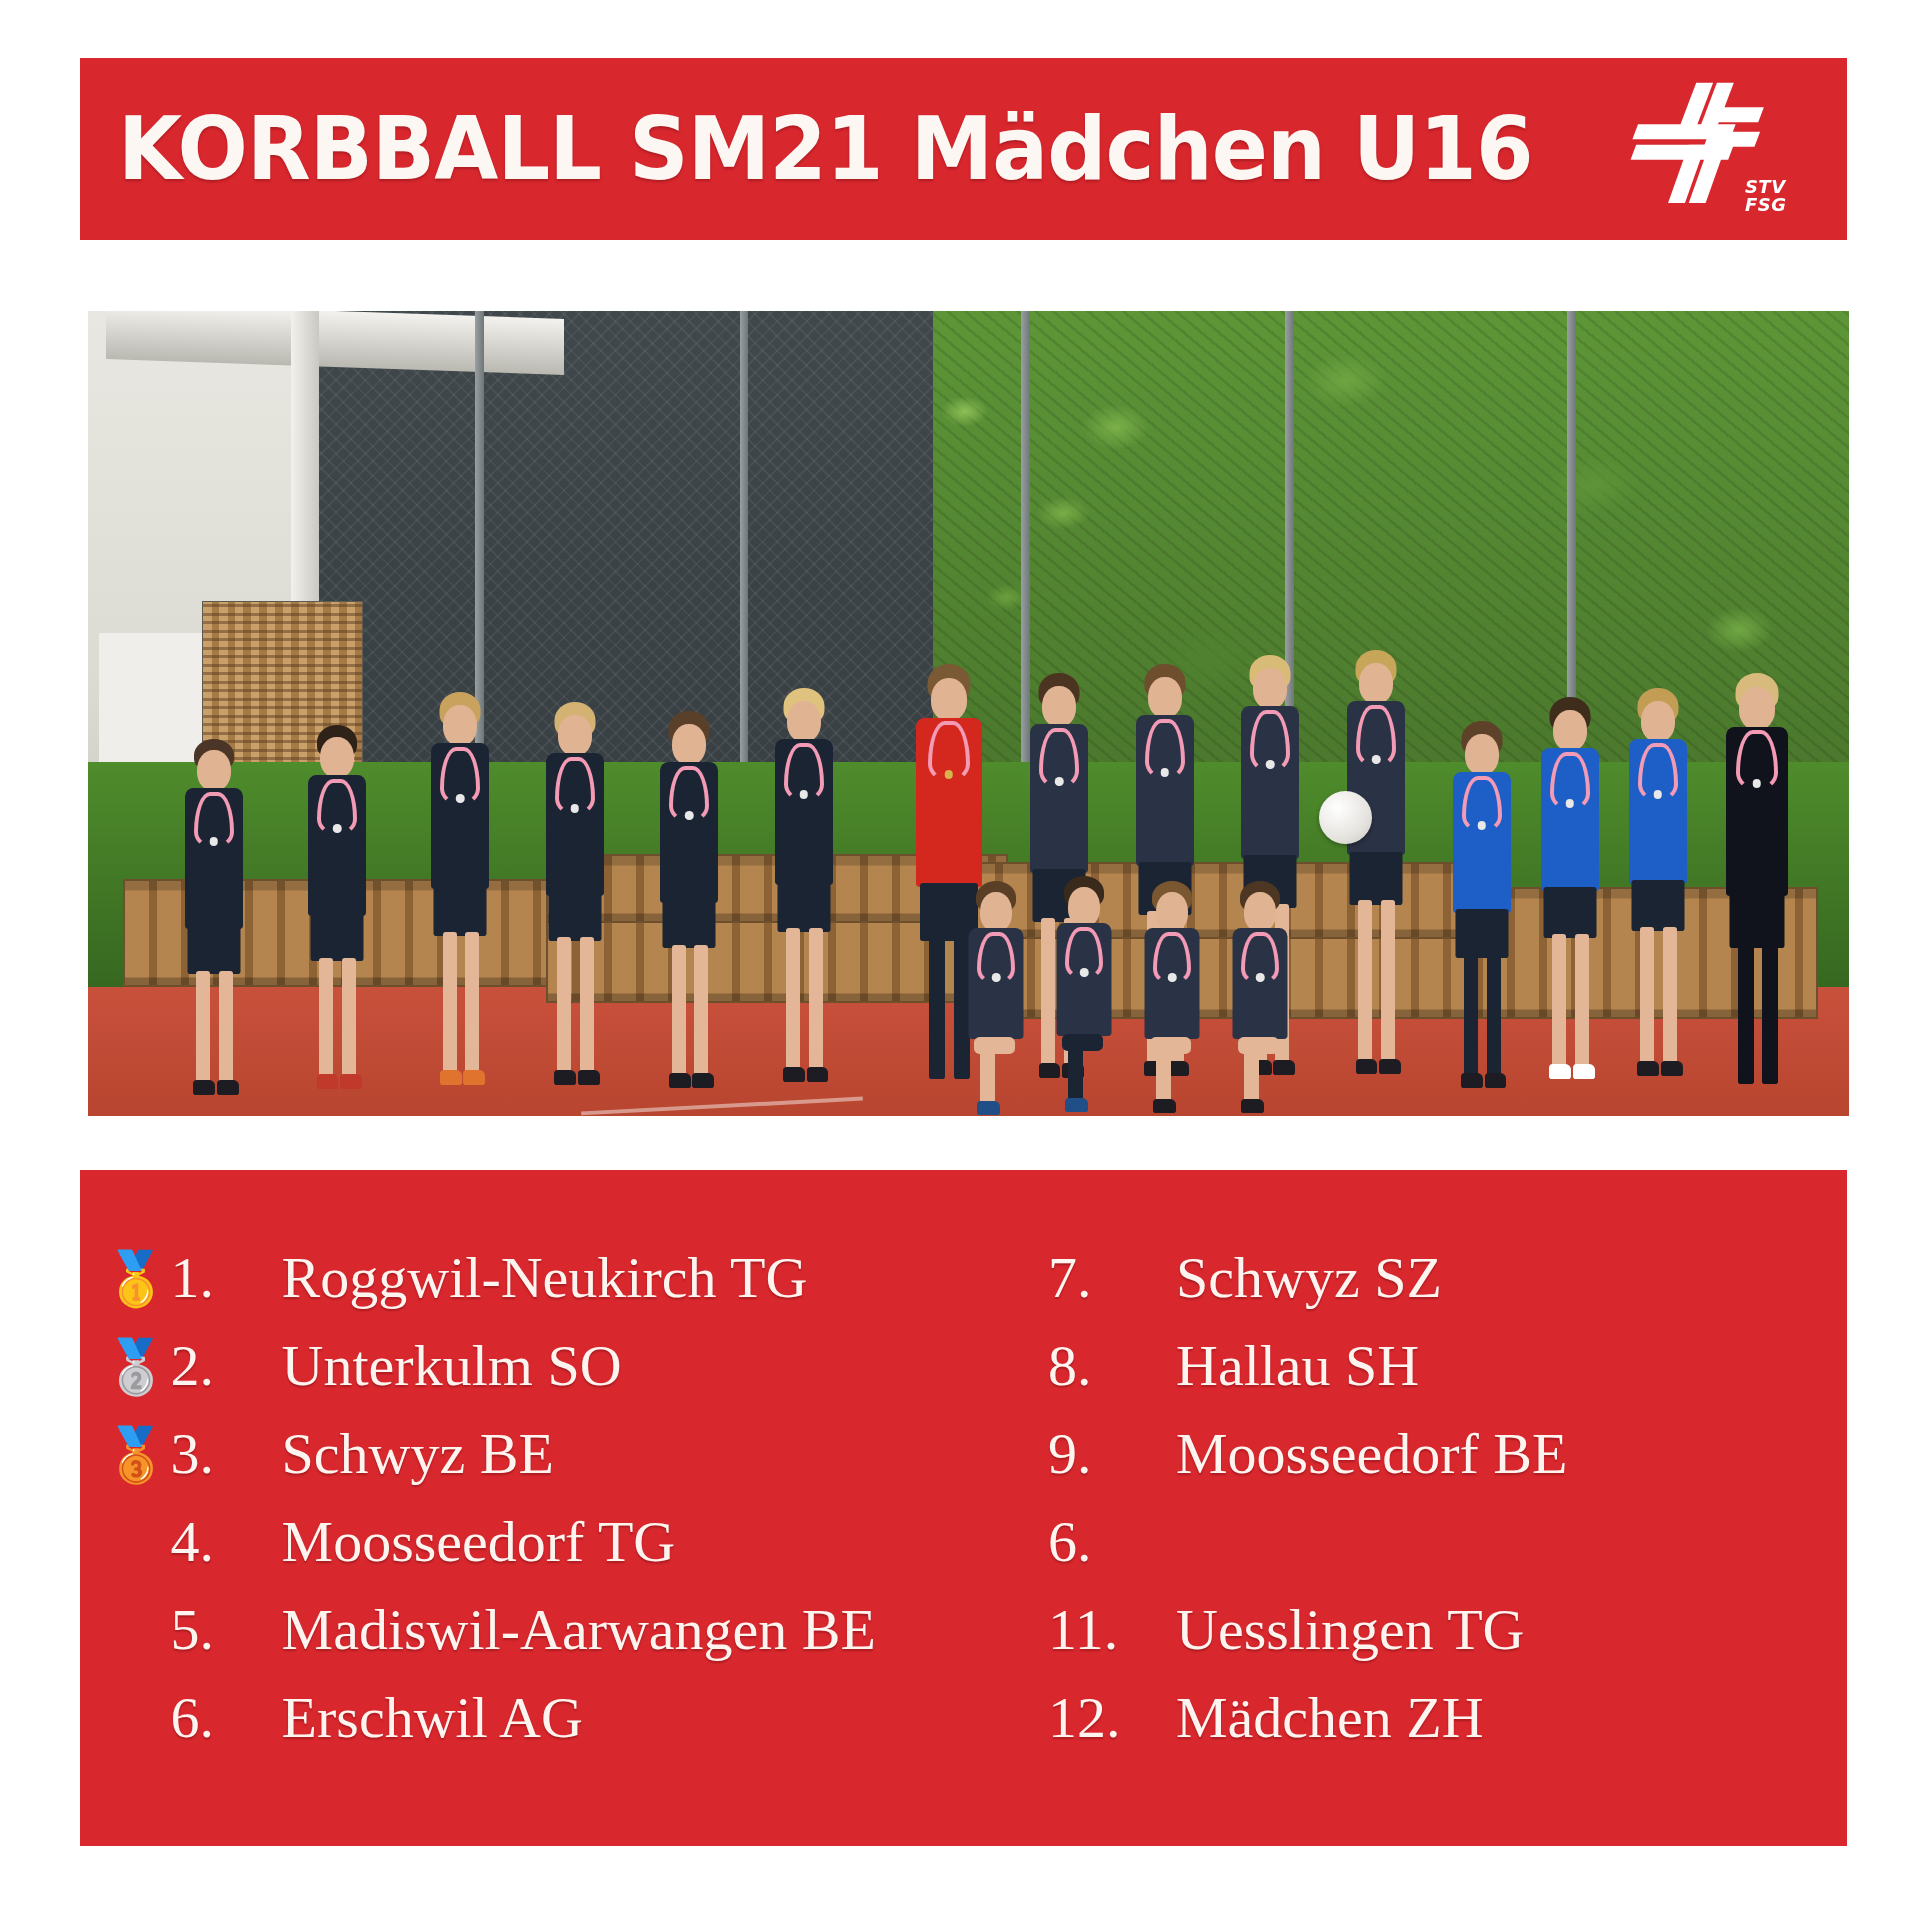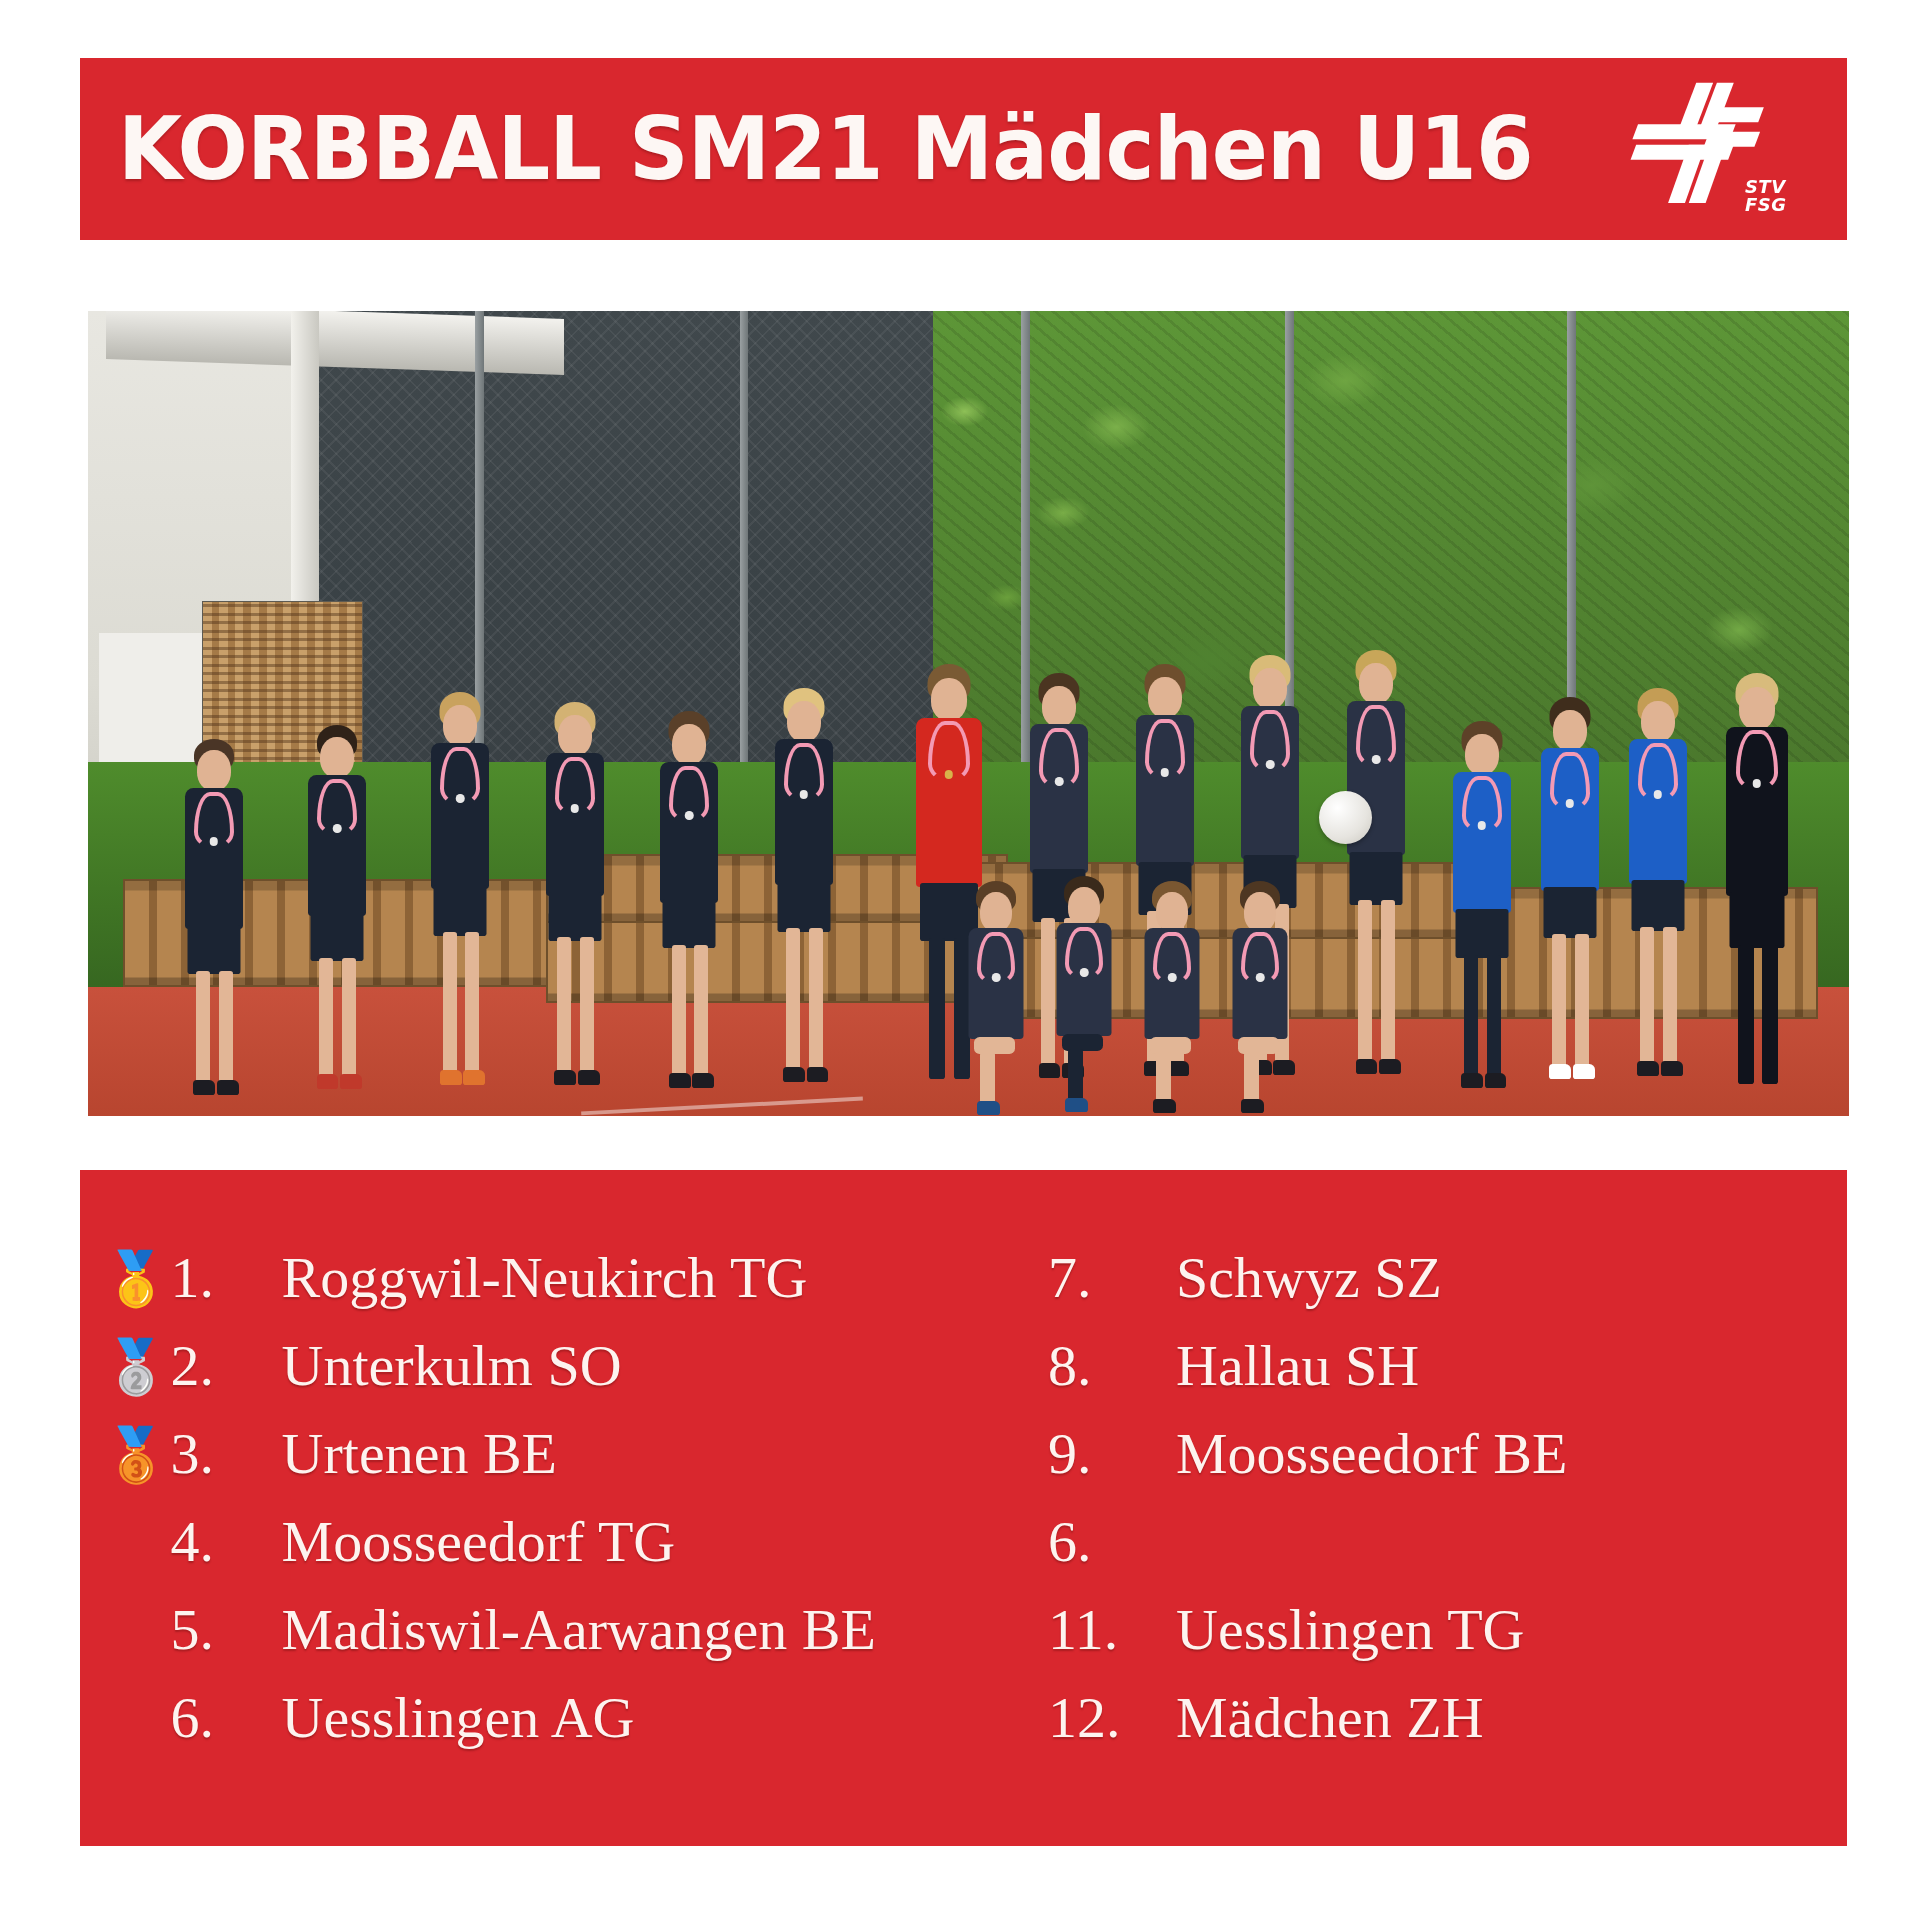--- a/index.html
+++ b/index.html
@@ -539,36 +539,36 @@
         <span class="rank-name">Roggwil-Neukirch TG</span>
       </div>
       <div class="rank-row">
         <span class="rank-medal">🥈</span>
         <span class="rank-num">2.</span>
         <span class="rank-name">Unterkulm SO</span>
       </div>
       <div class="rank-row">
         <span class="rank-medal">🥉</span>
         <span class="rank-num">3.</span>
-        <span class="rank-name">Urtenen BE</span>
+        <span class="rank-name">Schwyz BE</span>
       </div>
       <div class="rank-row">
         <span class="rank-medal"></span>
         <span class="rank-num">4.</span>
         <span class="rank-name">Moosseedorf TG</span>
       </div>
       <div class="rank-row">
         <span class="rank-medal"></span>
         <span class="rank-num">5.</span>
         <span class="rank-name">Madiswil-Aarwangen BE</span>
       </div>
       <div class="rank-row">
         <span class="rank-medal"></span>
         <span class="rank-num">6.</span>
-        <span class="rank-name">Uesslingen AG</span>
+        <span class="rank-name">Erschwil AG</span>
       </div>
     </div>
 
     <div class="col-right">
       <div class="rank-row">
 
         <span class="rank-num">7.</span>
         <span class="rank-name">Schwyz SZ</span>
       </div>
       <div class="rank-row">

